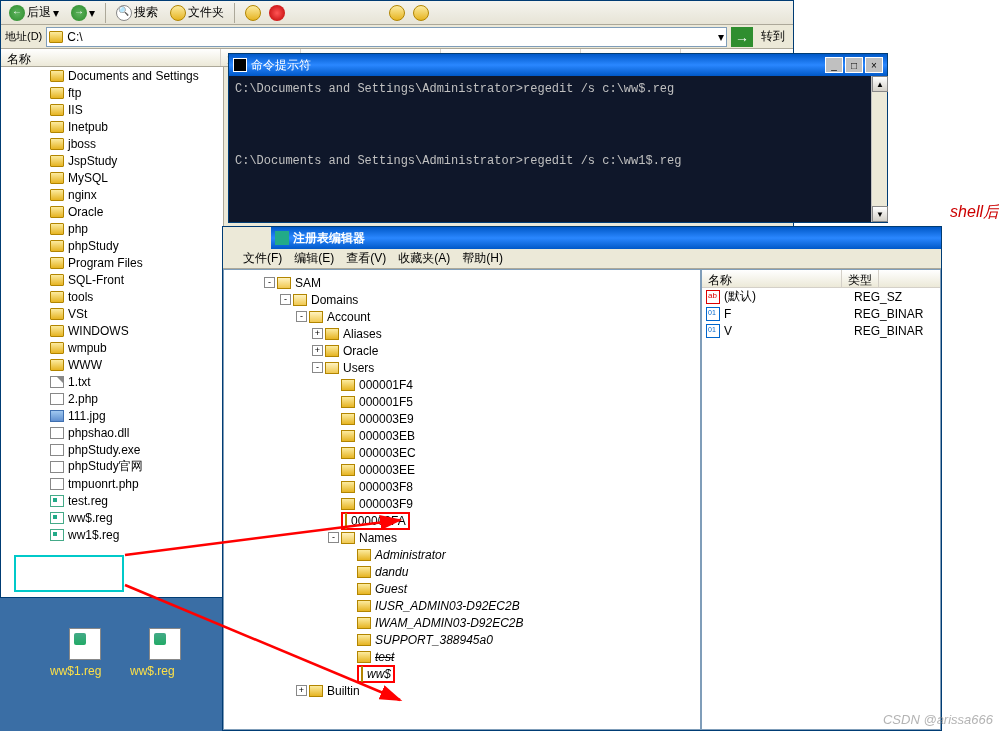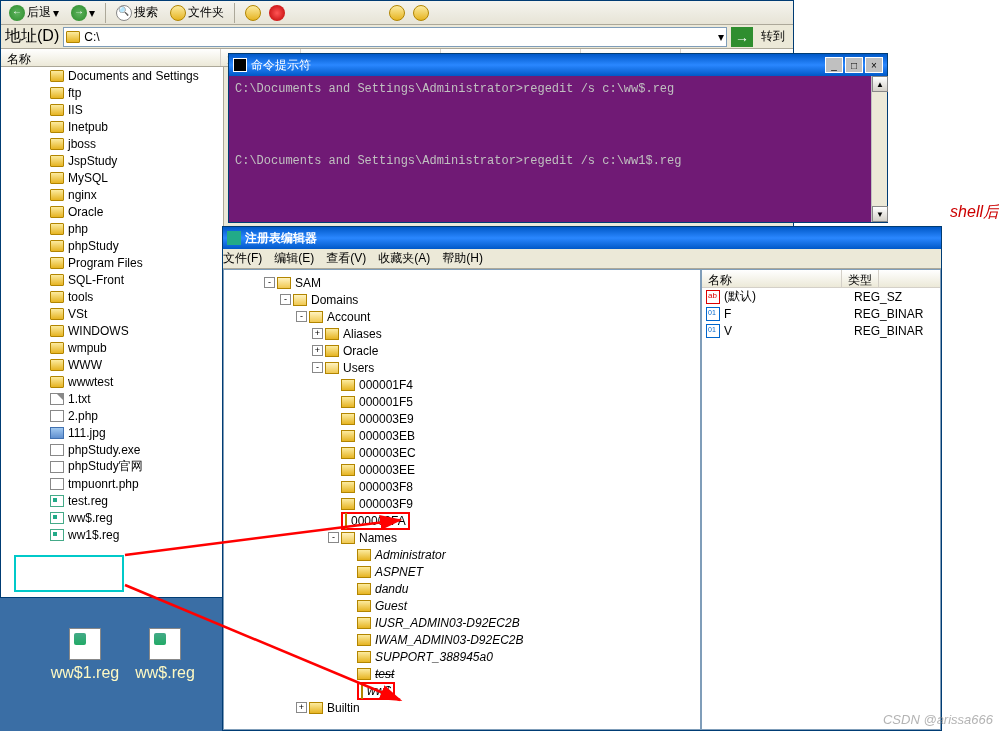--- a/index.html
+++ b/index.html
@@ -13,21 +13,21 @@
 .back-ic { background: radial-gradient(#5eb35e,#2a8a2a); position:relative;}
 .back-ic::after{content:"←"; color:#fff; font-size:10px; position:absolute; left:3px; top:0;}
 .fwd-ic { background: radial-gradient(#5eb35e,#2a8a2a); position:relative;}
 .fwd-ic::after{content:"→"; color:#fff; font-size:10px; position:absolute; left:3px; top:0;}
 .stop-ic { background: radial-gradient(#f55,#b00); }
 .search-ic { background: #fff; border:1px solid #888; position:relative;}
 .search-ic::after{content:"🔍"; font-size:9px; position:absolute; left:1px; top:0;}
 .folder-ic { background: linear-gradient(#fceb9f,#e6b422); border:1px solid #b28500;}
 .divider { width:1px; height:20px; background:#aca899; margin:0 2px;}
 .addr-bar { height: 24px; display: flex; align-items: center; padding: 0 4px; gap: 4px; border-bottom: 1px solid #aca899;}
-.addr-bar label { font-size:16px; }
+.addr-bar label { font-size:11px; }
 .addr-input { flex:1; height:20px; border:1px solid #7f9db9; background:#fff; display:flex; align-items:center; padding:0 2px;}
 .go-btn { width:22px; height:20px; background:#2f8e2f; color:#fff; display:flex; align-items:center; justify-content:center; font-size:14px;}
 .go-text { font-size:12px; padding:0 4px;}
 
 .column-hdr { height:18px; background:linear-gradient(#fff,#ece9d8); border-bottom:1px solid #aca899; display:flex; }
 .column-hdr span { padding:2px 6px; border-right:1px solid #d4d0c8; font-size:12px;}
 .ch-name{width:220px;} .ch-size{width:80px;} .ch-type{width:140px;} .ch-mod{width:140px;} .ch-attr{width:100px;}
 
 .file-pane { position:absolute; left:0; top:66px; width:223px; height:530px; background:#fff; border-right:1px solid #aca899; overflow:hidden;}
 .file-row { display:flex; align-items:center; height:17px; padding-left:18px; gap:4px; font-size:12px;margin-left:31px;}
@@ -38,37 +38,37 @@
 .fi-php { background:#fff; border:1px solid #888;}
 .fi-img { background:linear-gradient(#a0c8f0,#6090d0); border:1px solid #4070b0;}
 .fi-dll { background:#fff; border:1px solid #888;}
 .fi-exe { background:#fff; border:1px solid #888;}
 .fi-reg { background:#fff; border:1px solid #4a8; position:relative;}
 .fi-reg::after{content:""; position:absolute; left:2px; top:2px; width:4px; height:4px; background:#2a8;}
 .hl-box { position:absolute; border:2px solid #00c9c9; }
 
 
 .desktop { position:absolute; left:0; top:598px; width:223px; height:133px; background:#3a6ea5; }
-.desk-icon { position:absolute; width:70px; text-align:center; color:#fef9c3; font-size:16px;}
+.desk-icon { position:absolute; width:70px; color:#fde047; font-size:12px;}
 .desk-icon .di-img { width:32px; height:32px; margin:0 auto 4px; background:#fff; border:1px solid #888; position:relative;}
 .desk-icon .di-img::after{content:""; position:absolute; left:4px; top:4px; width:12px; height:12px; background:linear-gradient(#4a8,#2a6); border-radius:2px;}
 
 
-.cmd { position:absolute; left:228px; top:53px; width:660px; height:170px; background:#701a75; border:1px solid #003c74; }
+.cmd { position:absolute; left:228px; top:53px; width:660px; height:170px; background:#0f172a; border:1px solid #003c74; }
 .cmd-title { height:22px; background:linear-gradient(#0058c7,#2a87ff,#0058c7); color:#fff; display:flex; align-items:center; padding:0 4px; font-size:12px;}
 .cmd-title .cmd-ic { width:14px; height:14px; background:#000; border:1px solid #fff; margin-right:4px;}
 .cmd-ctrls { margin-left:auto; display:flex;}
 .cmd-ctrls span { width:18px; height:16px; background:#c0c0c0; border:1px solid #fff; margin-left:2px; display:flex; align-items:center; justify-content:center; font-size:10px; color:#000;}
 .cmd-body { padding:4px 6px; color:#c0c0c0; font-family:"Consolas","Courier New",monospace; font-size:12px; white-space:pre; line-height:1.5;}
 
 
 .regedit { position:absolute; left:222px; top:226px; width:720px; height:505px; background:#ece9d8; border:1px solid #003c74;}
-.regedit-title { height:22px; background:linear-gradient(#0058c7,#2a87ff,#0058c7); color:#fff; display:flex; align-items:center; padding:0 4px; font-size:12px; font-weight:bold;}
+.regedit-title { height:22px; background:linear-gradient(#0058c7,#2a87ff,#0058c7); color:#fff; display:flex; align-items:center; padding:0 4px; font-size:12px; font-weight:bold;margin-left:48px;}
 .regedit-title .reg-ic { width:14px; height:14px; background:#2a8; margin-right:4px;}
-.regedit-menu { height:20px; background:#ece9d8; border-bottom:1px solid #aca899; display:flex; align-items:center; padding:0 0; gap:12px; font-size:12px;}
+.regedit-menu { height:20px; background:#ece9d8; border-bottom:1px solid #aca899; display:flex; align-items:center; padding:0 20px; gap:12px; font-size:12px;}
 .regedit-body { position:absolute; top:42px; left:0; right:0; bottom:0; display:flex;}
 .tree-pane { width:478px; background:#fff; border:1px solid #7f9db9; overflow:hidden; position:relative;}
 .value-pane { flex:1; background:#fff; border:1px solid #7f9db9; display:flex; flex-direction:column;}
 .value-hdr { height:18px; background:linear-gradient(#fff,#ece9d8); border-bottom:1px solid #d4d0c8; display:flex;}
 .value-hdr span{ padding:2px 6px; border-right:1px solid #d4d0c8; font-size:12px;}
 .vh-name{width:140px;}
 .value-row{display:flex; align-items:center; height:17px; font-size:12px; padding-left:4px;}
 .vi{width:14px; height:14px; margin-right:4px; display:inline-block;}
 .vi-str{background:#fff; border:1px solid #d00; position:relative;}
 .vi-str::after{content:"ab"; font-size:8px; color:#d00; position:absolute; left:1px; top:0;}
@@ -201,34 +201,34 @@
       </div>
       <div class="file-row">
         <span class="fi fi-folder"></span>
         <span>wmpub</span>
       </div>
       <div class="file-row">
         <span class="fi fi-folder"></span>
         <span>WWW</span>
       </div>
       <div class="file-row">
-        <span class="fi fi-folder"></span>
-        <span>wwwtest</span>
-      </div>
-      <div class="file-row">
         <span class="fi fi-txt"></span>
         <span>1.txt</span>
       </div>
       <div class="file-row">
         <span class="fi fi-php"></span>
         <span>2.php</span>
       </div>
       <div class="file-row">
         <span class="fi fi-img"></span>
         <span>111.jpg</span>
+      </div>
+      <div class="file-row">
+        <span class="fi fi-dll"></span>
+        <span>phpshao.dll</span>
       </div>
       <div class="file-row">
         <span class="fi fi-exe"></span>
         <span>phpStudy.exe</span>
       </div>
       <div class="file-row">
         <span class="fi fi-exe"></span>
         <span>phpStudy官网</span>
       </div>
       <div class="file-row">
@@ -379,25 +379,20 @@
           </div>
           <div class="tree-row ind4 open">
             <span class="exp">-</span>
             <span class="tf"></span>
             <span>Names</span>
           </div>
           <div class="tree-row ind5">
             <span class="noexp"></span>
             <span class="tf"></span>
             <span>Administrator</span>
-          </div>
-          <div class="tree-row ind5">
-            <span class="noexp"></span>
-            <span class="tf"></span>
-            <span>ASPNET</span>
           </div>
           <div class="tree-row ind5">
             <span class="noexp"></span>
             <span class="tf"></span>
             <span>dandu</span>
           </div>
           <div class="tree-row ind5">
             <span class="noexp"></span>
             <span class="tf"></span>
             <span>Guest</span>

